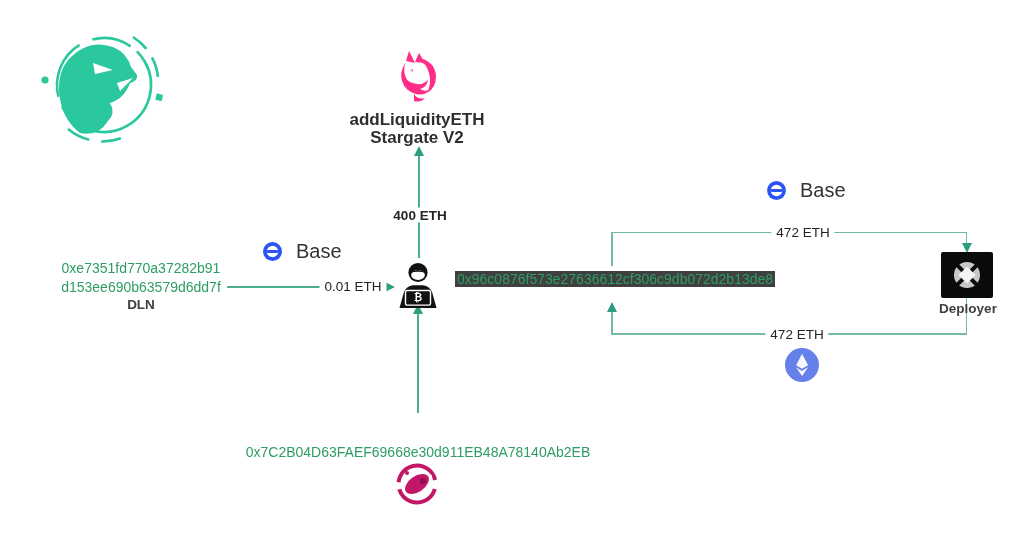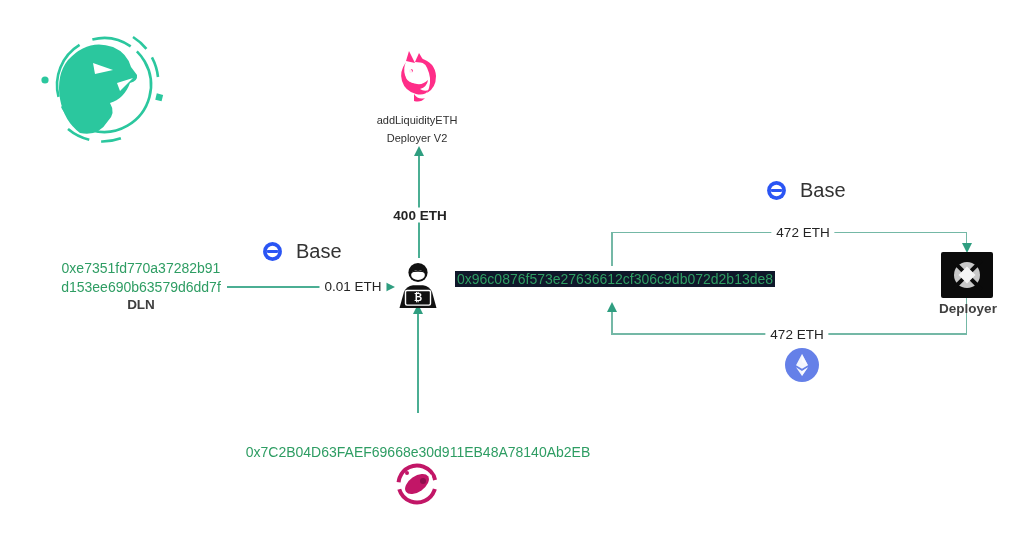--- a/index.html
+++ b/index.html
@@ -27,25 +27,25 @@
 
   
   .addr { color:#2e9d63; font-size:14px; white-space:nowrap; }
   .node-label { color:#3f3f3f; font-size:13.5px; white-space:nowrap;font-weight:bold; }
 
   .dln-block { left:43px; top:259px; width:196px; text-align:center; line-height:19px; }
   .dln-block .node-label { line-height:16px; }
 
   .uniswap-icon { left:394px; top:50px; }
   .uniswap-label { left:417px; top:111px; transform:translateX(-50%); text-align:center;
-                   font-size:11px; color:#2f2f2f; line-height:18px; white-space:nowrap; }
+                   font-size:17px; color:#2f2f2f; line-height:18px; white-space:nowrap;font-weight:bold; }
 
   .hacker-icon { left:397px; top:262px; z-index:4; }
 
-  .center-addr { left:455px; top:271px; z-index:2; background:#0f172a; padding:0 2px;text-align:center; }
+  .center-addr { left:455px; top:271px; z-index:2; background:#404040; padding:0 2px;text-align:center; }
 
   .stargate-icon { left:941px; top:252px; z-index:4; }
   .stargate-label { left:968px; top:301px; transform:translateX(-50%); }
 
   .eth-icon { left:785px; top:348px; }
 
   .rocketswap-block { left:238px; top:419px; width:360px; text-align:center; line-height:19px;margin-top:24px; }
   .rocketswap-block .node-label { line-height:17px; }
   .rocketswap-icon { left:395px; top:462px; }
 
@@ -85,21 +85,21 @@
         <path d="M 12,12 Q 5,22 8,31 Q 11,41 22,44 Q 31,46 35,40 Q 30,42 26,39 Q 33,37 34,30
                  Q 29,35 23,34 Q 14,33 11,25 Q 9,18 12,12 Z"></path>
         <circle cx="17" cy="21" r="2"></circle>
         <path d="M 20,44 Q 24,50 31,48 Q 27,53 20,51 Z"></path>
       </g>
       <path d="M 14,14 Q 10,22 12,28 Q 15,34 23,33 Q 28,32 30,27 Q 25,29 21,26" fill="#ffffff" opacity="0.9"></path>
     </svg>
   </div>
   <div class="abs uniswap-label">
     <div>addLiquidityETH</div>
-    <div>Deployer V2</div>
+    <div>Stargate V2</div>
   </div>
 
   <div class="edge edge-v" style="left:417.5px; top:152px; height:106px;"></div>
   <div class="arrow arrow-up" style="left:413.5px; top:146px;"></div>
   <div class="edge-label" style="left:420px; top:215px;font-weight:bold;">400 ETH</div>
 
   <div class="abs dln-block">
     <div class="addr">0xe7351fd770a37282b91</div>
     <div class="addr">d153ee690b63579d6dd7f</div>
     <div class="node-label">DLN</div>

